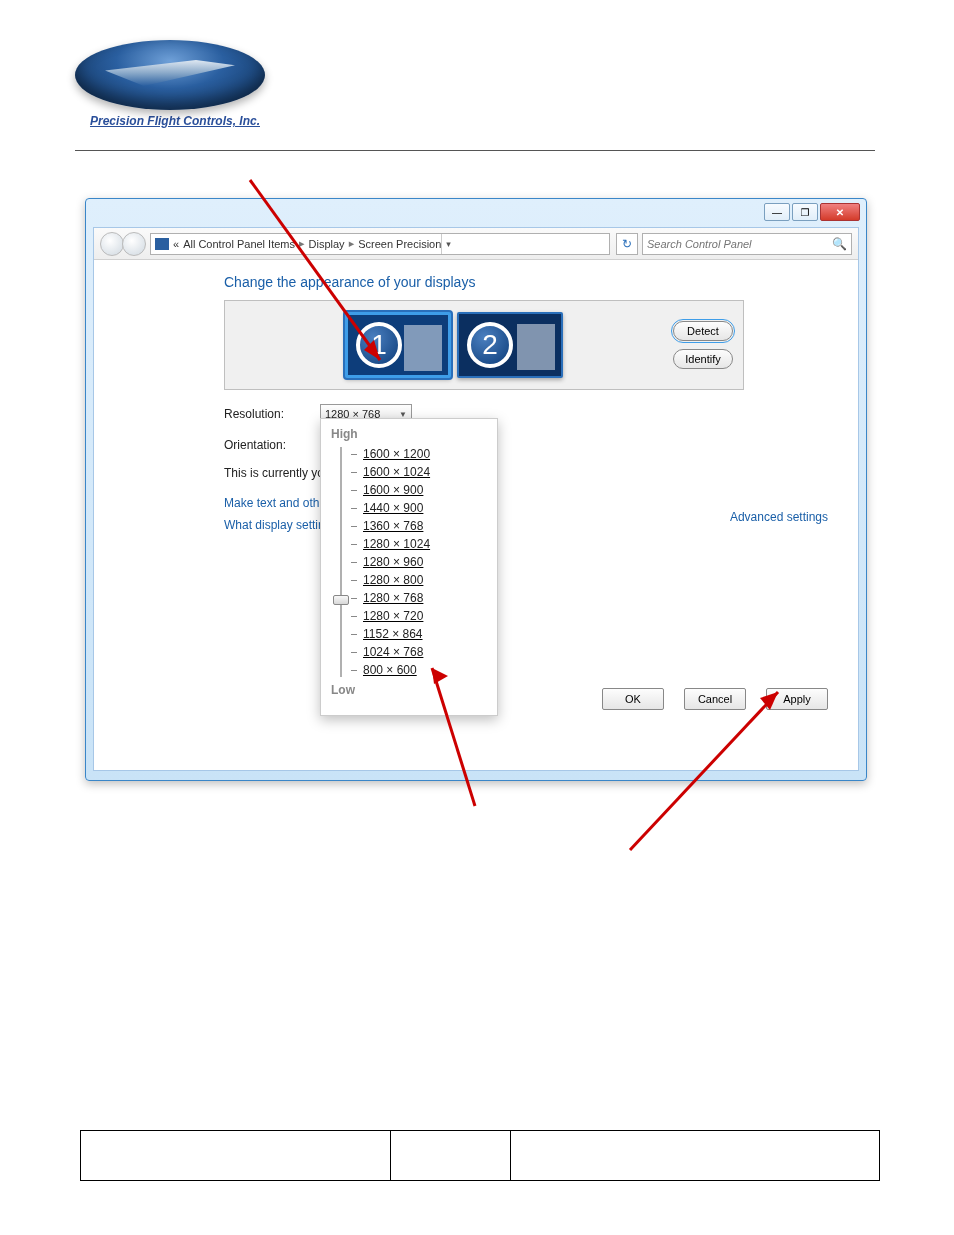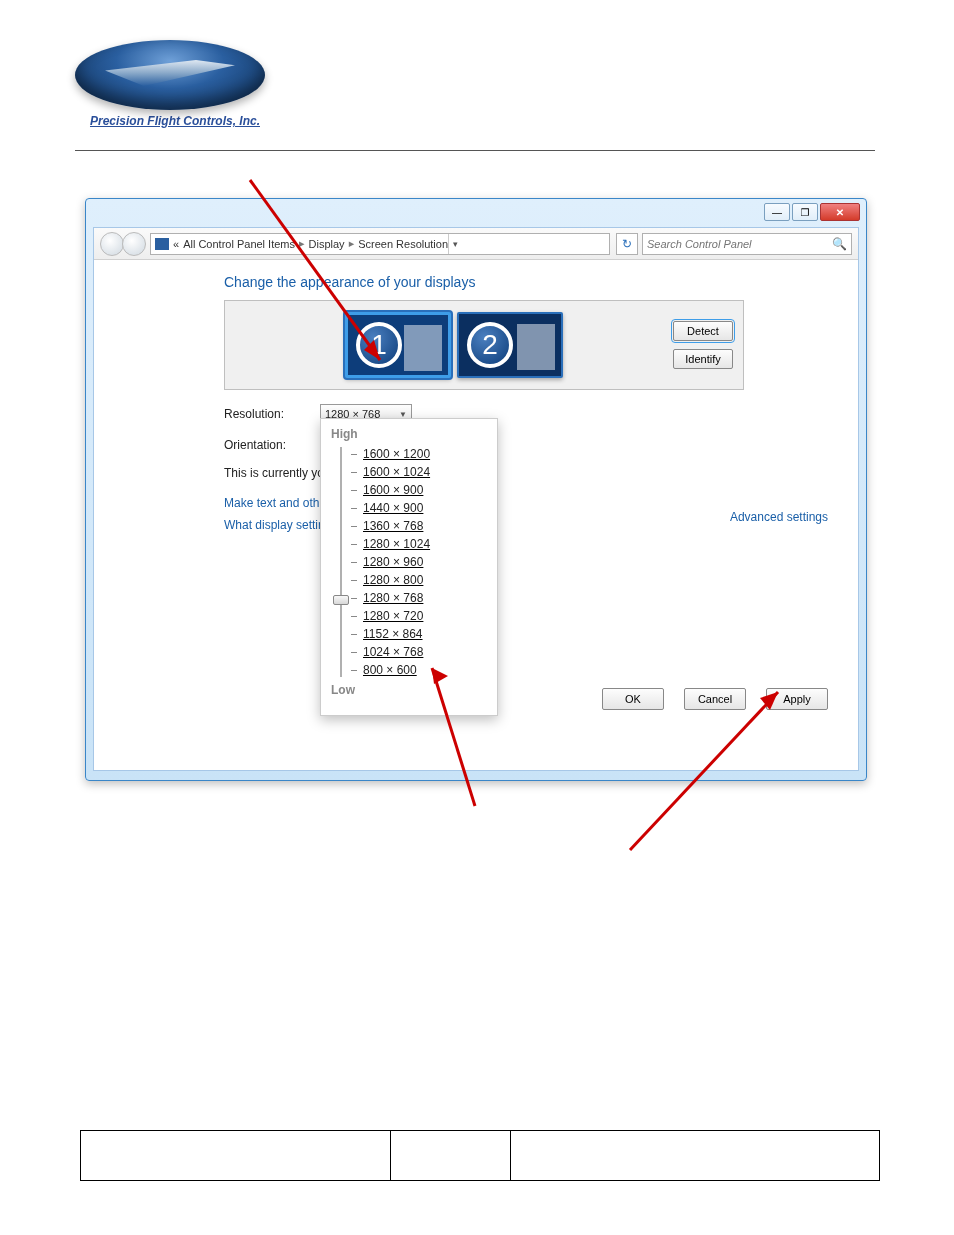--- a/index.html
+++ b/index.html
@@ -37,21 +37,21 @@
   .heading { color:#1a5fa8; font-size:14px; margin-bottom:10px; }
 
   .disp-box { border:1px solid #bfbfbf; background:#f0f0f0; height:90px; width:520px; display:flex; align-items:center; padding:0 10px; position:relative; }
   .monitors { flex:1; display:flex; justify-content:center; gap:6px; }
   .monitor { height:66px; border:2px solid #2a6fba; background:#0d3d7a; position:relative; border-radius:2px; box-shadow: 0 2px 4px rgba(0,0,0,0.3); display:flex; align-items:center; justify-content:flex-start; padding-left:8px; }
   .monitor.m1 { width:106px; border:3px solid #3e9de8; box-shadow: 0 0 0 2px #2a6fba, 0 2px 4px rgba(0,0,0,0.3); }
   .monitor.m2 { width:106px; background:#0b2f60; }
   .mon-circle { width:46px; height:46px; border:4px solid #fff; border-radius:50%; display:flex; align-items:center; justify-content:center; color:#fff; font-size:28px; font-weight:300; background: radial-gradient(circle at 35% 30%, #4a7fbf, #0d3d7a); }
   .mon-desk { position:absolute; right:6px; top:10px; width:38px; height:46px; background:#cfd8e5; opacity:0.6; }
   .disp-btns { display:flex; flex-direction:column; gap:8px; margin-left:auto; }
-  .side-btn { width:60px; height:20px; border:1px solid #888; background:linear-gradient(180deg,#fdfdfd,#e6e6e6); font-size:11px; border-radius:2px; cursor:pointer; }
+  .side-btn { width:60px; height:20px; border:1px solid #888; background:linear-gradient(180deg,#fdfdfd,#e6e6e6); font-size:11px; border-radius:10px; cursor:pointer; }
   .side-btn.focus { outline:1px solid #3e9de8; outline-offset:1px; }
 
   .formrow { display:flex; align-items:center; margin-top:14px; font-size:12px; color:#222; }
   .formrow .lbl { width:96px; }
   .combo { height:20px; border:1px solid #999; background:linear-gradient(180deg,#fdfdfd,#ececec); display:flex; align-items:center; padding:0 4px; font-size:11px; position:relative; cursor:pointer; }
   .combo .arr { margin-left:auto; font-size:8px; color:#555; }
   .combo.display { width:140px; }
   .combo.res { width:92px; }
 
   .links { margin-top:16px; font-size:12px; }
@@ -105,21 +105,21 @@
         <div class="navbtn"></div>
         <div class="navbtn"></div>
       </div>
       <div class="crumb-wrap">
         <span class="icon-mon"></span>
         <span>«</span>
         <span style="margin-left:4px">All Control Panel Items</span>
         <span class="chev">▸</span>
         <span>Display</span>
         <span class="chev">▸</span>
-        <span>Screen Resolution</span>
+        <span>Screen Precision</span>
         <span class="crumb-drop">▾</span>
       </div>
       <div class="refresh-btn">↻</div>
       <div class="searchbox">
         <input placeholder="Search Control Panel" style="">
         <span class="mag">🔍</span>
       </div>
     </div>
 
     <div class="content">

